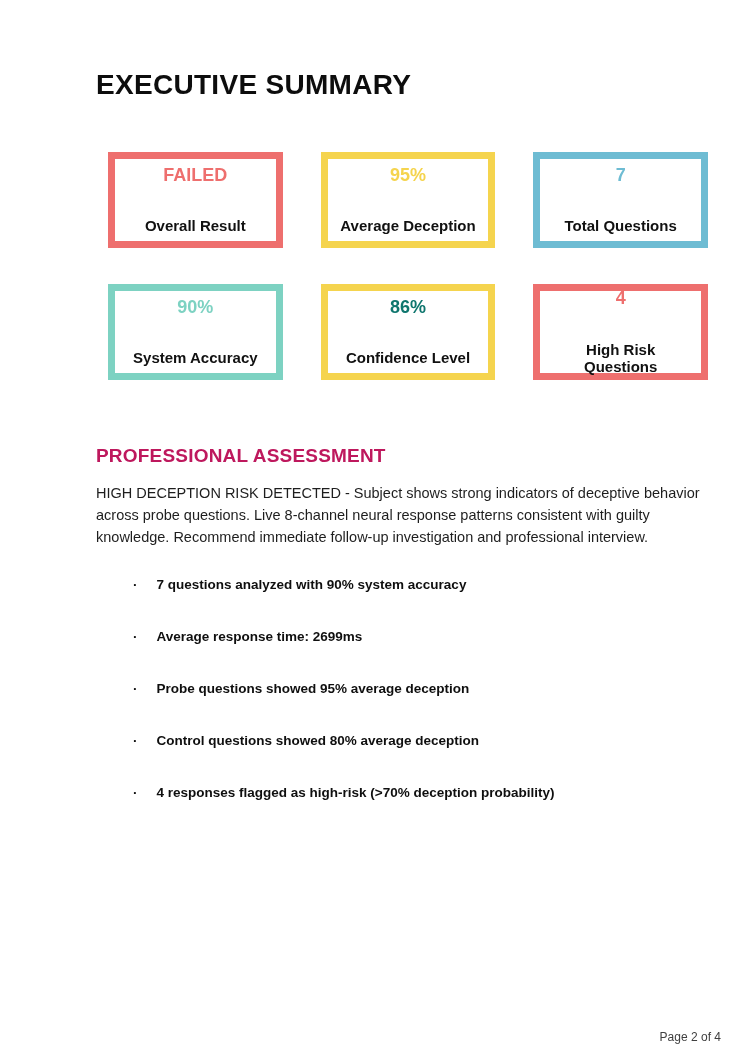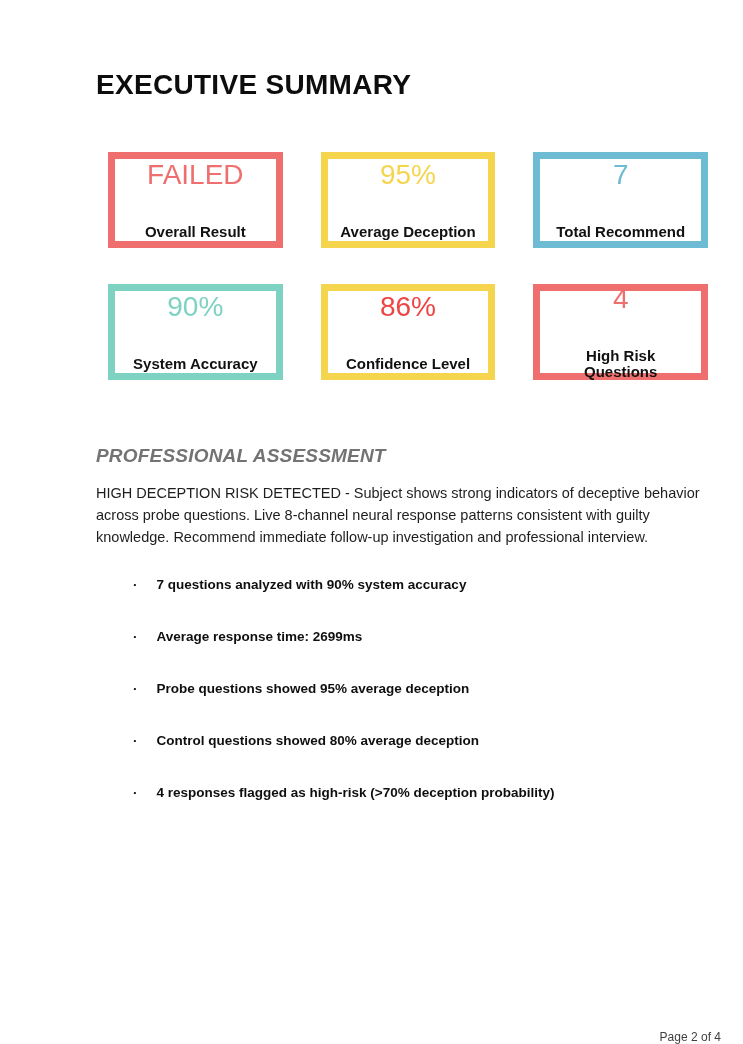--- a/index.html
+++ b/index.html
@@ -36,37 +36,36 @@
     border: 7px solid #cccccc;
     background: #ffffff;
     display: flex;
     flex-direction: column;
     align-items: center;
     justify-content: center;
     gap: 9px;
     text-align: center;
   }
   .card-value {
-    font-size: 28px;
-    font-weight: normal;
+    font-size: 18px;
+    font-weight: bold;
     line-height: 1.1;
   }
   .card-label {
     font-size: 15px;
     font-weight: bold;
     color: #111111;
     line-height: 1.1;
   }
   .section-heading {
     font-size: 19px;
     font-weight: bold;
-    color: #737373;
+    color: #be185d;
     letter-spacing: 0.2px;
     line-height: 23px;
-    font-style: italic;
   }
   .assessment-heading { margin-top: 52px; }
   .assessment-body {
     margin-top: 15px;
     font-size: 14.5px;
     line-height: 22px;
     color: #1e1e1e;
     max-width: 650px;
   }
   .findings-heading { margin-top: 34px; }
@@ -111,30 +110,30 @@
       <div class="card-label">Overall Result</div>
     </div>
 
     <div class="card" style="border-color: rgb(245, 212, 78);">
       <div class="card-value" style="color: rgb(245, 212, 78);">95%</div>
       <div class="card-label">Average Deception</div>
     </div>
 
     <div class="card" style="border-color: rgb(110, 188, 211);">
       <div class="card-value" style="color: rgb(110, 188, 211);">7</div>
-      <div class="card-label">Total Recommend</div>
+      <div class="card-label">Total Questions</div>
     </div>
 
     <div class="card" style="border-color: rgb(125, 210, 194);">
       <div class="card-value" style="color: rgb(125, 210, 194);">90%</div>
       <div class="card-label">System Accuracy</div>
     </div>
 
     <div class="card" style="border-color: rgb(245, 212, 78);">
-      <div class="card-value" style="color: #ef4444;">86%</div>
+      <div class="card-value" style="color: #0f766e;">86%</div>
       <div class="card-label">Confidence Level</div>
     </div>
 
     <div class="card" style="border-color: rgb(238, 111, 110);">
       <div class="card-value" style="color: rgb(238, 111, 110);">4</div>
       <div class="card-label">High Risk Questions</div>
     </div>
 
   </div>
 

